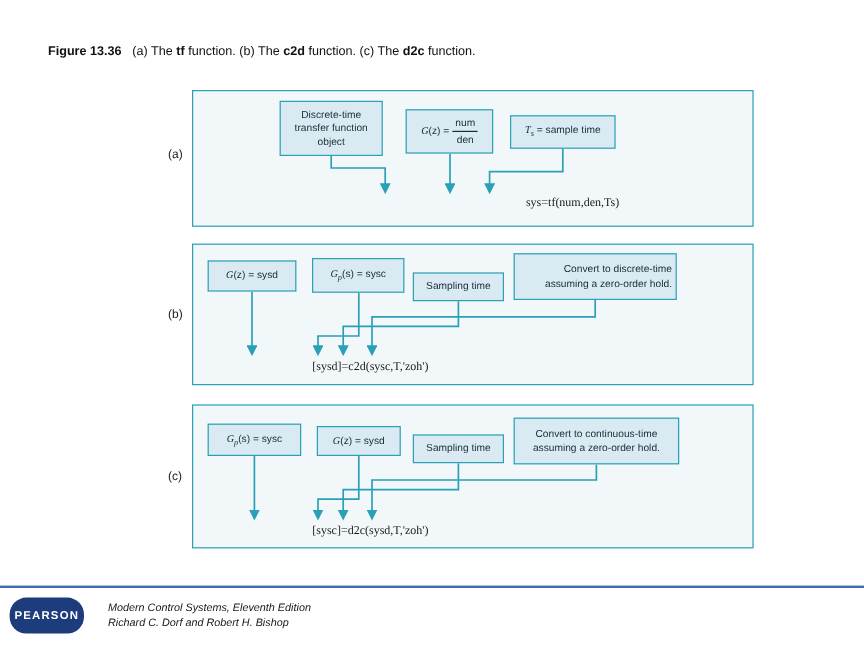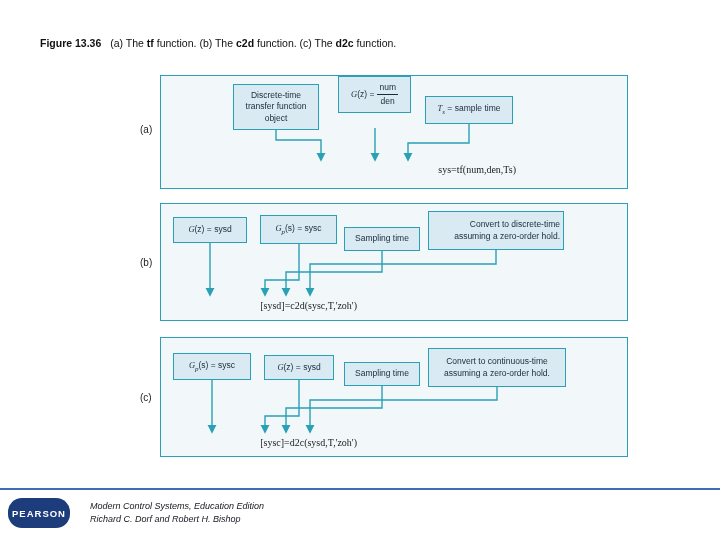--- a/index.html
+++ b/index.html
@@ -53,21 +53,21 @@
           <path d="M 0 0 L 10 5 L 0 10 z" fill="#2AA0B6"></path>
         </marker>
       </defs>
       <polyline points="115,54 115,64 160,64 160,84" fill="none" stroke="#2AA0B6" stroke-width="1.4" marker-end="url(#arr-a)"></polyline>
       <polyline points="214,52 214,84" fill="none" stroke="#2AA0B6" stroke-width="1.4" marker-end="url(#arr-a)"></polyline>
       <polyline points="308,48 308,67 247,67 247,84" fill="none" stroke="#2AA0B6" stroke-width="1.4" marker-end="url(#arr-a)"></polyline>
     </svg>
     <div class="dbox" style="left:72px; top:8px; width:86px; height:46px;">
         <span>Discrete-time transfer function object</span>
       </div>
-    <div class="dbox" style="left:177px; top:0; width:73px; height:37px;">
+    <div class="dbox" style="left:177px; top:15px; width:73px; height:37px;">
         <span><span class="mvar">G</span><span>(z) =</span></span>
         <span class="frac">
           <span class="fnum">num</span>
           <span class="fden">den</span>
         </span>
       </div>
     <div class="dbox" style="left:264px; top:20px; width:88px; height:28px;">
         <span><span class="mvar">T</span><sub class="msub">s</sub><span> = sample time</span></span>
       </div>
     <div class="formula" style="left:55px; top:88px; width:300px;">sys=tf(num,den,Ts)</div>
@@ -125,18 +125,18 @@
       </div>
     <div class="dbox" style="left:267px; top:10px; width:138px; height:39px;">
         <span>Convert to continuous-time assuming a zero-order hold.</span>
       </div>
     <div class="formula" style="left:0px; top:99px; width:196px;">[sysc]=d2c(sysd,T,'zoh')</div>
   </div>
 
   <div class="footer">
     <div class="pearson">PEARSON</div>
     <div class="bookinfo">
-      <div>Modern Control Systems, Education Edition</div>
+      <div>Modern Control Systems, Eleventh Edition</div>
       <div>Richard C. Dorf and Robert H. Bishop</div>
     </div>
   </div>
 
 </div>
 
 </body></html>

